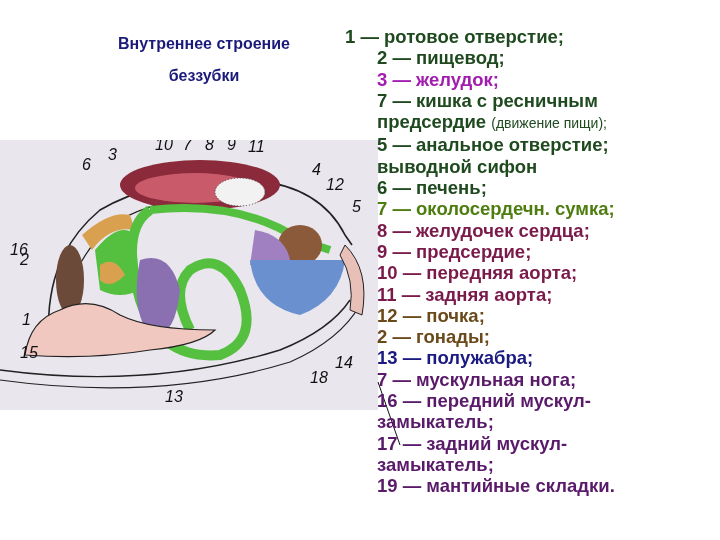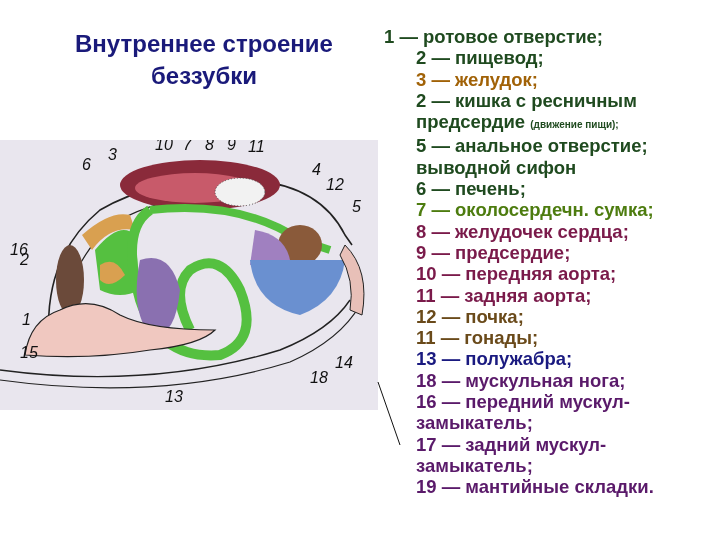--- a/index.html
+++ b/index.html
@@ -1,24 +1,24 @@
 <!DOCTYPE html>
 <html><head>
 <meta charset="utf-8">
 <style>
   html, body { margin:0; padding:0; }
   body { width:720px; height:540px; background:#ffffff; position:relative; overflow:hidden;
          font-family:"Liberation Sans", sans-serif; }
   .title { position:absolute; left:44px; top:28px; width:320px; text-align:center;
-           font-weight:bold; font-size:24px; line-height:32px; color:#1a1a7a; }
+           font-weight:bold; font-size:16px; line-height:32px; color:#1a1a7a; }
   .diagram { position:absolute; left:0; top:140px; width:378px; height:270px; }
-  .legend { position:absolute; left:384px; top:26px; font-weight:bold; font-size:18.5px;
+  .legend { position:absolute; left:345px; top:26px; font-weight:bold; font-size:18.5px;
             line-height:21.3px; white-space:nowrap; }
   .legend .ln { display:block; }
-  .legend .small { font-weight:bold; font-size:10px; }
+  .legend .small { font-weight:normal; font-size:14px; }
   .indent1 { padding-left:32px; }
   .lbl { font-family:"Liberation Sans", sans-serif; font-style:italic; font-size:16px; fill:#111; }
 </style>
 </head>
 <body>
 
 <div class="title">
   <div>Внутреннее строение</div>
   <div>беззубки</div>
 </div>
@@ -76,33 +76,33 @@
   <text class="lbl" x="310" y="243">18</text>
 </svg>
 
 <svg style="position:absolute;left:370px;top:380px" width="40" height="70">
   <line x1="8" y1="2" x2="30" y2="65" stroke="#111" stroke-width="1"></line>
 </svg>
 
 <div class="legend">
   <span class="ln" style="color:#1f4a1f">1 — ротовое отверстие;</span>
   <span class="ln indent1" style="color:#1f4a1f">2 — пищевод;</span>
-  <span class="ln indent1" style="color:#a16207">3 — желудок;</span>
-  <span class="ln indent1" style="color:#1f4a1f">2 — кишка с ресничным</span>
+  <span class="ln indent1" style="color:#a21caf">3 — желудок;</span>
+  <span class="ln indent1" style="color:#1f4a1f">7 — кишка с ресничным</span>
   <span class="ln indent1" style="color:#1f4a1f"><span>предсердие</span> <span class="small">(движение пищи);</span></span>
   <span class="ln indent1" style="color:#1f4a1f">5 — анальное отверстие;</span>
   <span class="ln indent1" style="color:#1f4a1f">выводной сифон</span>
   <span class="ln indent1" style="color:#1f4a1f">6 — печень;</span>
   <span class="ln indent1" style="color:#4d7c0f">7 — околосердечн. сумка;</span>
   <span class="ln indent1" style="color:#7a1a4a">8 — желудочек сердца;</span>
   <span class="ln indent1" style="color:#7a1a4a">9 — предсердие;</span>
   <span class="ln indent1" style="color:#7a1a4a">10 — передняя аорта;</span>
   <span class="ln indent1" style="color:#7a1a4a">11 — задняя аорта;</span>
   <span class="ln indent1" style="color:#6a4a1a">12 — почка;</span>
-  <span class="ln indent1" style="color:#6a4a1a">11 — гонады;</span>
+  <span class="ln indent1" style="color:#6a4a1a">2 — гонады;</span>
   <span class="ln indent1" style="color:#1a1a80">13 — полужабра;</span>
-  <span class="ln indent1" style="color:#5a1a6a">18 — мускульная нога;</span>
+  <span class="ln indent1" style="color:#5a1a6a">7 — мускульная нога;</span>
   <span class="ln indent1" style="color:#5a1a6a">16 — передний мускул-</span>
   <span class="ln indent1" style="color:#5a1a6a">замыкатель;</span>
   <span class="ln indent1" style="color:#5a1a6a">17 — задний мускул-</span>
   <span class="ln indent1" style="color:#5a1a6a">замыкатель;</span>
   <span class="ln indent1" style="color:#5a1a6a">19 — мантийные складки.</span>
 </div>
 
 </body></html>

